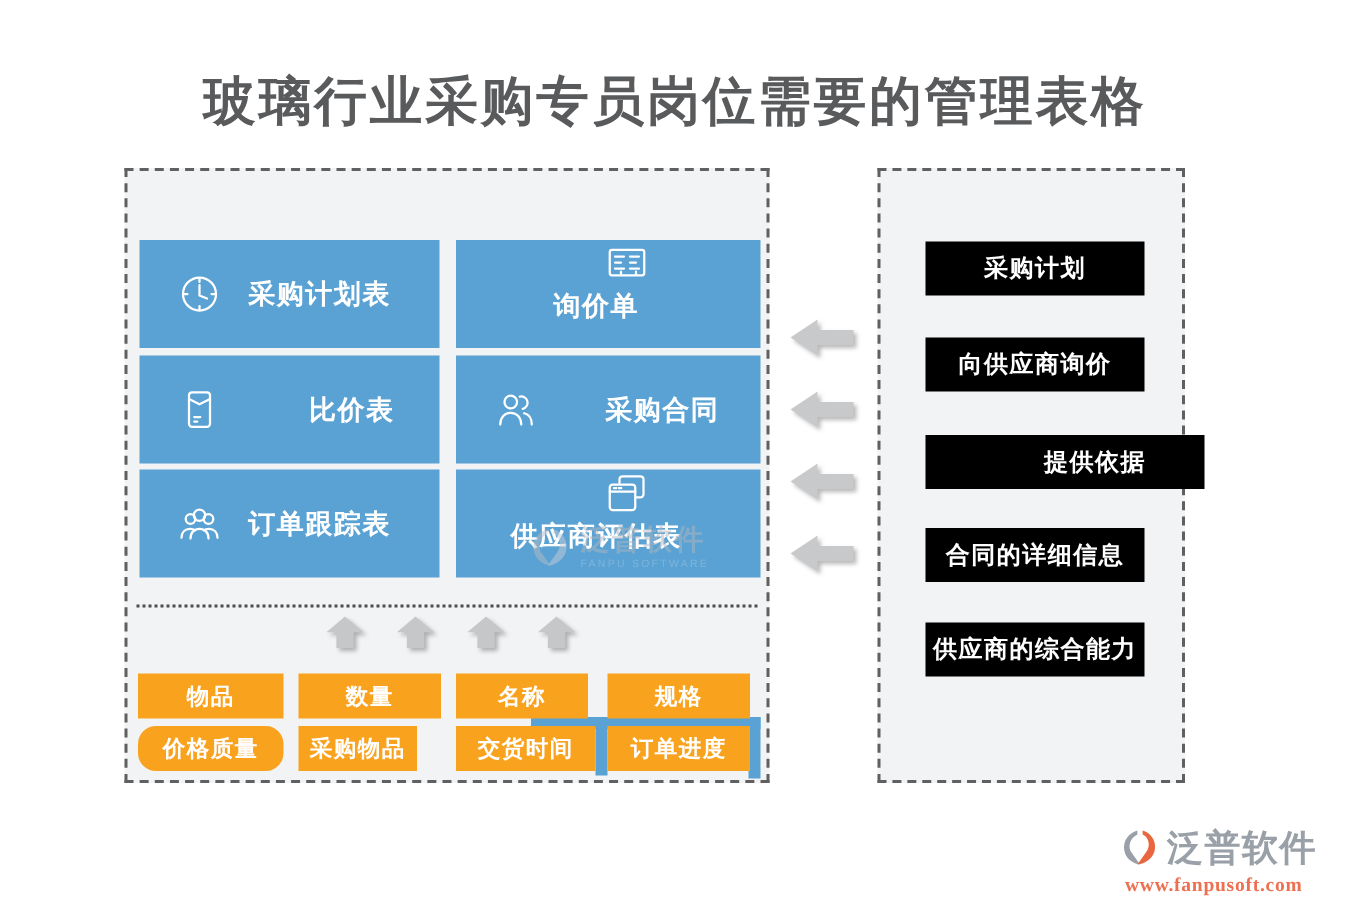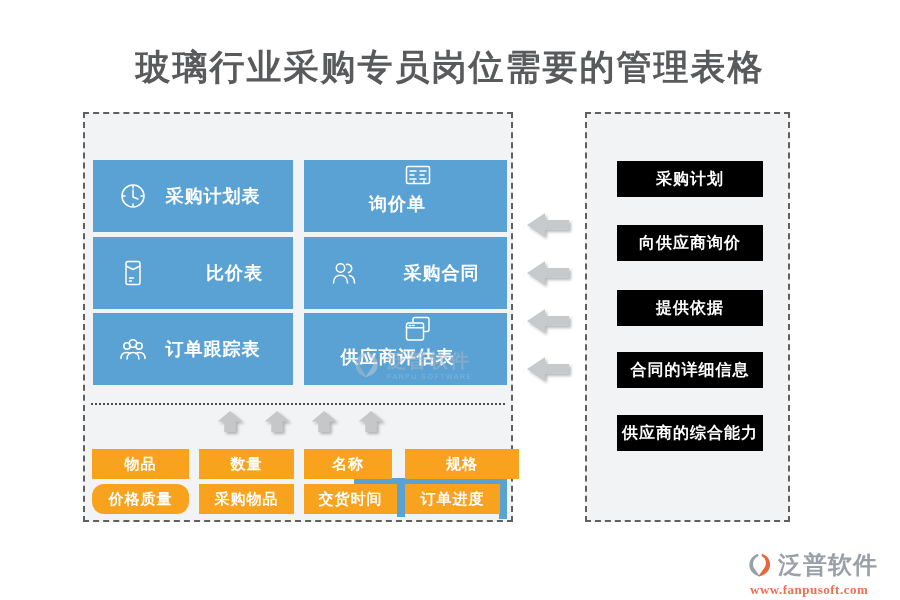--- a/index.html
+++ b/index.html
@@ -162,23 +162,23 @@
       </svg>
   </div>
 
   <div class="deco" style="left:269px;top:364px;width:153px;height:8px;"></div>
   <div class="deco" style="left:312px;top:364px;width:8px;height:39px;"></div>
   <div class="deco" style="left:414px;top:364px;width:8px;height:41px;"></div>
 
   <div class="obox" style="left:7px;top:335px;width:97px;">物品</div>
   <div class="obox" style="left:114px;top:335px;width:95px;">数量</div>
   <div class="obox" style="left:219px;top:335px;width:88px;">名称</div>
-  <div class="obox" style="left:320px;top:335px;width:114px;">规格</div>
+  <div class="obox" style="left:320px;top:335px;width:95px;">规格</div>
   <div class="obox" style="left:7px;top:370px;width:97px;border-radius:12px;">价格质量</div>
-  <div class="obox" style="left:114px;top:370px;width:95px;">采购物品</div>
+  <div class="obox" style="left:114px;top:370px;width:79px;">采购物品</div>
   <div class="obox" style="left:219px;top:370px;width:93px;">交货时间</div>
   <div class="obox" style="left:320px;top:370px;width:95px;">订单进度</div>
 </div>
 
 <div class="flowarrows">
   <svg class="arrow-shadow" style="top:98px;" width="48" height="30" viewBox="0 0 48 30">
       <path d="M46 10H22V3L4 15l18 12v-7h24z" fill="#c8c9cb"></path>
     </svg>
   <svg class="arrow-shadow" style="top:146px;" width="48" height="30" viewBox="0 0 48 30">
       <path d="M46 10H22V3L4 15l18 12v-7h24z" fill="#c8c9cb"></path>
@@ -187,21 +187,21 @@
       <path d="M46 10H22V3L4 15l18 12v-7h24z" fill="#c8c9cb"></path>
     </svg>
   <svg class="arrow-shadow" style="top:242px;" width="48" height="30" viewBox="0 0 48 30">
       <path d="M46 10H22V3L4 15l18 12v-7h24z" fill="#c8c9cb"></path>
     </svg>
 </div>
 
 <div class="panel panel-right">
   <div class="rbox" style="top:47px;">采购计划</div>
   <div class="rbox" style="top:111px;">向供应商询价</div>
-  <div class="rbox" style="top:176px;">提供依据</div>
+  <div class="rbox" style="top:176px;padding-left:40px;">提供依据</div>
   <div class="rbox" style="top:238px;">合同的详细信息</div>
   <div class="rbox" style="top:301px;">供应商的综合能力</div>
 </div>
 
 <div class="watermark">
   <svg width="30" height="30" viewBox="0 0 32 32">
     <path d="M14 3C7 5 3 11 4 18c1 6 6 10 12 11L9 19c-2-4-1-10 5-13z" fill="#b4bcc6"></path>
     <path d="M18 3c7 2 11 9 9 16-2 6-7 9-13 10l7-10c3-4 2-11-3-13z" fill="#c7cdd6"></path>
   </svg>
   <span class="wm-text">

